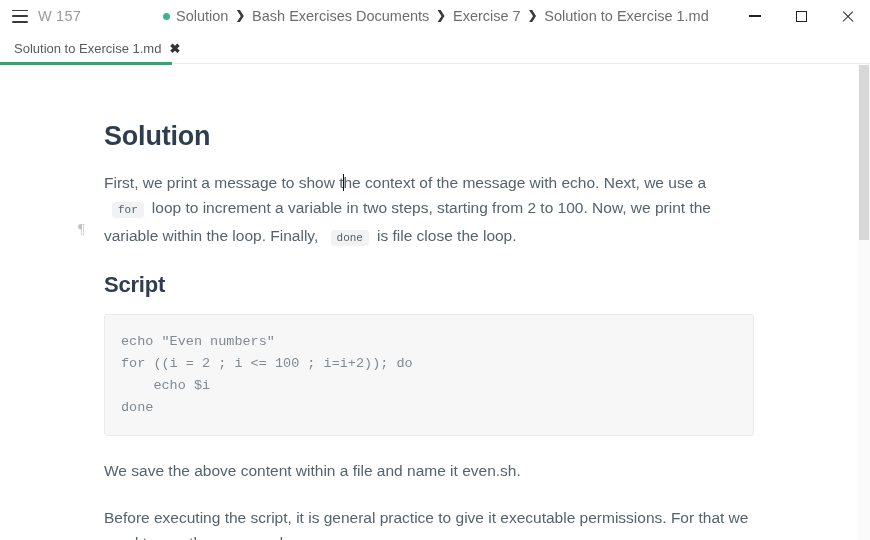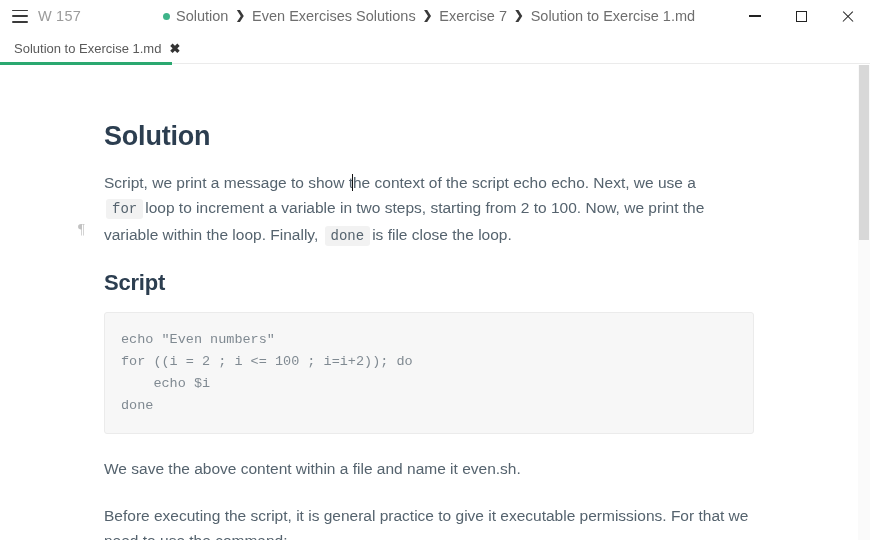--- a/index.html
+++ b/index.html
@@ -115,23 +115,23 @@
     letter-spacing: -0.2px; margin-top: 21px; margin-bottom: 16px;
   }
 
   p.para {
     font-size: 15.5px; line-height: 25px; color: #55636e;
     margin-bottom: 8px;
   }
 
   .icode {
     font-family: "Liberation Mono", monospace;
-    font-size: 14px; background: #f2f2f2; color: #55636e;
+    font-size: 11px; background: #f2f2f2; color: #55636e;
     padding: 2px 6px; border-radius: 3px;
-    margin: 0 2px;
+    margin: 0 8px;
   }
 
   
   .caret {
     display: inline-block; width: 1px; height: 17px;
     background: #111; vertical-align: -3px; margin: 0 -0.5px;
   }
 
   
   .pilcrow {
@@ -181,21 +181,21 @@
       <span></span>
         <span></span>
         <span></span>
     </div>
     <div class="win-label">W 157</div>
 
     <div class="breadcrumb">
       <span class="bc-dot"></span>
       <span class="bc-item">Solution</span>
       <span class="bc-sep">❯</span>
-      <span class="bc-item">Even Exercises Solutions</span>
+      <span class="bc-item">Bash Exercises Documents</span>
       <span class="bc-sep">❯</span>
       <span class="bc-item">Exercise 7</span>
       <span class="bc-sep">❯</span>
       <span class="bc-item">Solution to Exercise 1.md</span>
     </div>
 
     <div class="wincontrols">
       <div class="wc">
         <div class="wc-min"></div>
       </div>
@@ -217,21 +217,21 @@
   <div class="tab-underline"></div>
   <div class="tabbar-rule"></div>
 
   <div class="docarea">
     <div class="pilcrow">¶</div>
 
     <div class="doc">
 
       <h1 class="title">Solution</h1>
 
-      <p class="para"><span>Script, we print a message to show t</span><span class="caret"></span><span>he context of the script echo echo. Next, we use a</span>
+      <p class="para"><span>First, we print a message to show t</span><span class="caret"></span><span>he context of the message with echo. Next, we use a</span>
         <span class="icode">for</span><span>loop to increment a variable in two steps, starting from 2 to 100. Now, we print the variable within the loop. Finally,</span>
         <span class="icode">done</span><span>is file close the loop.</span></p>
 
       <h2 class="subtitle">Script</h2>
 
       <div class="codeblock">
         <pre>echo "Even numbers"
 for ((i = 2 ; i &lt;= 100 ; i=i+2)); do
     echo $i
 done</pre>

